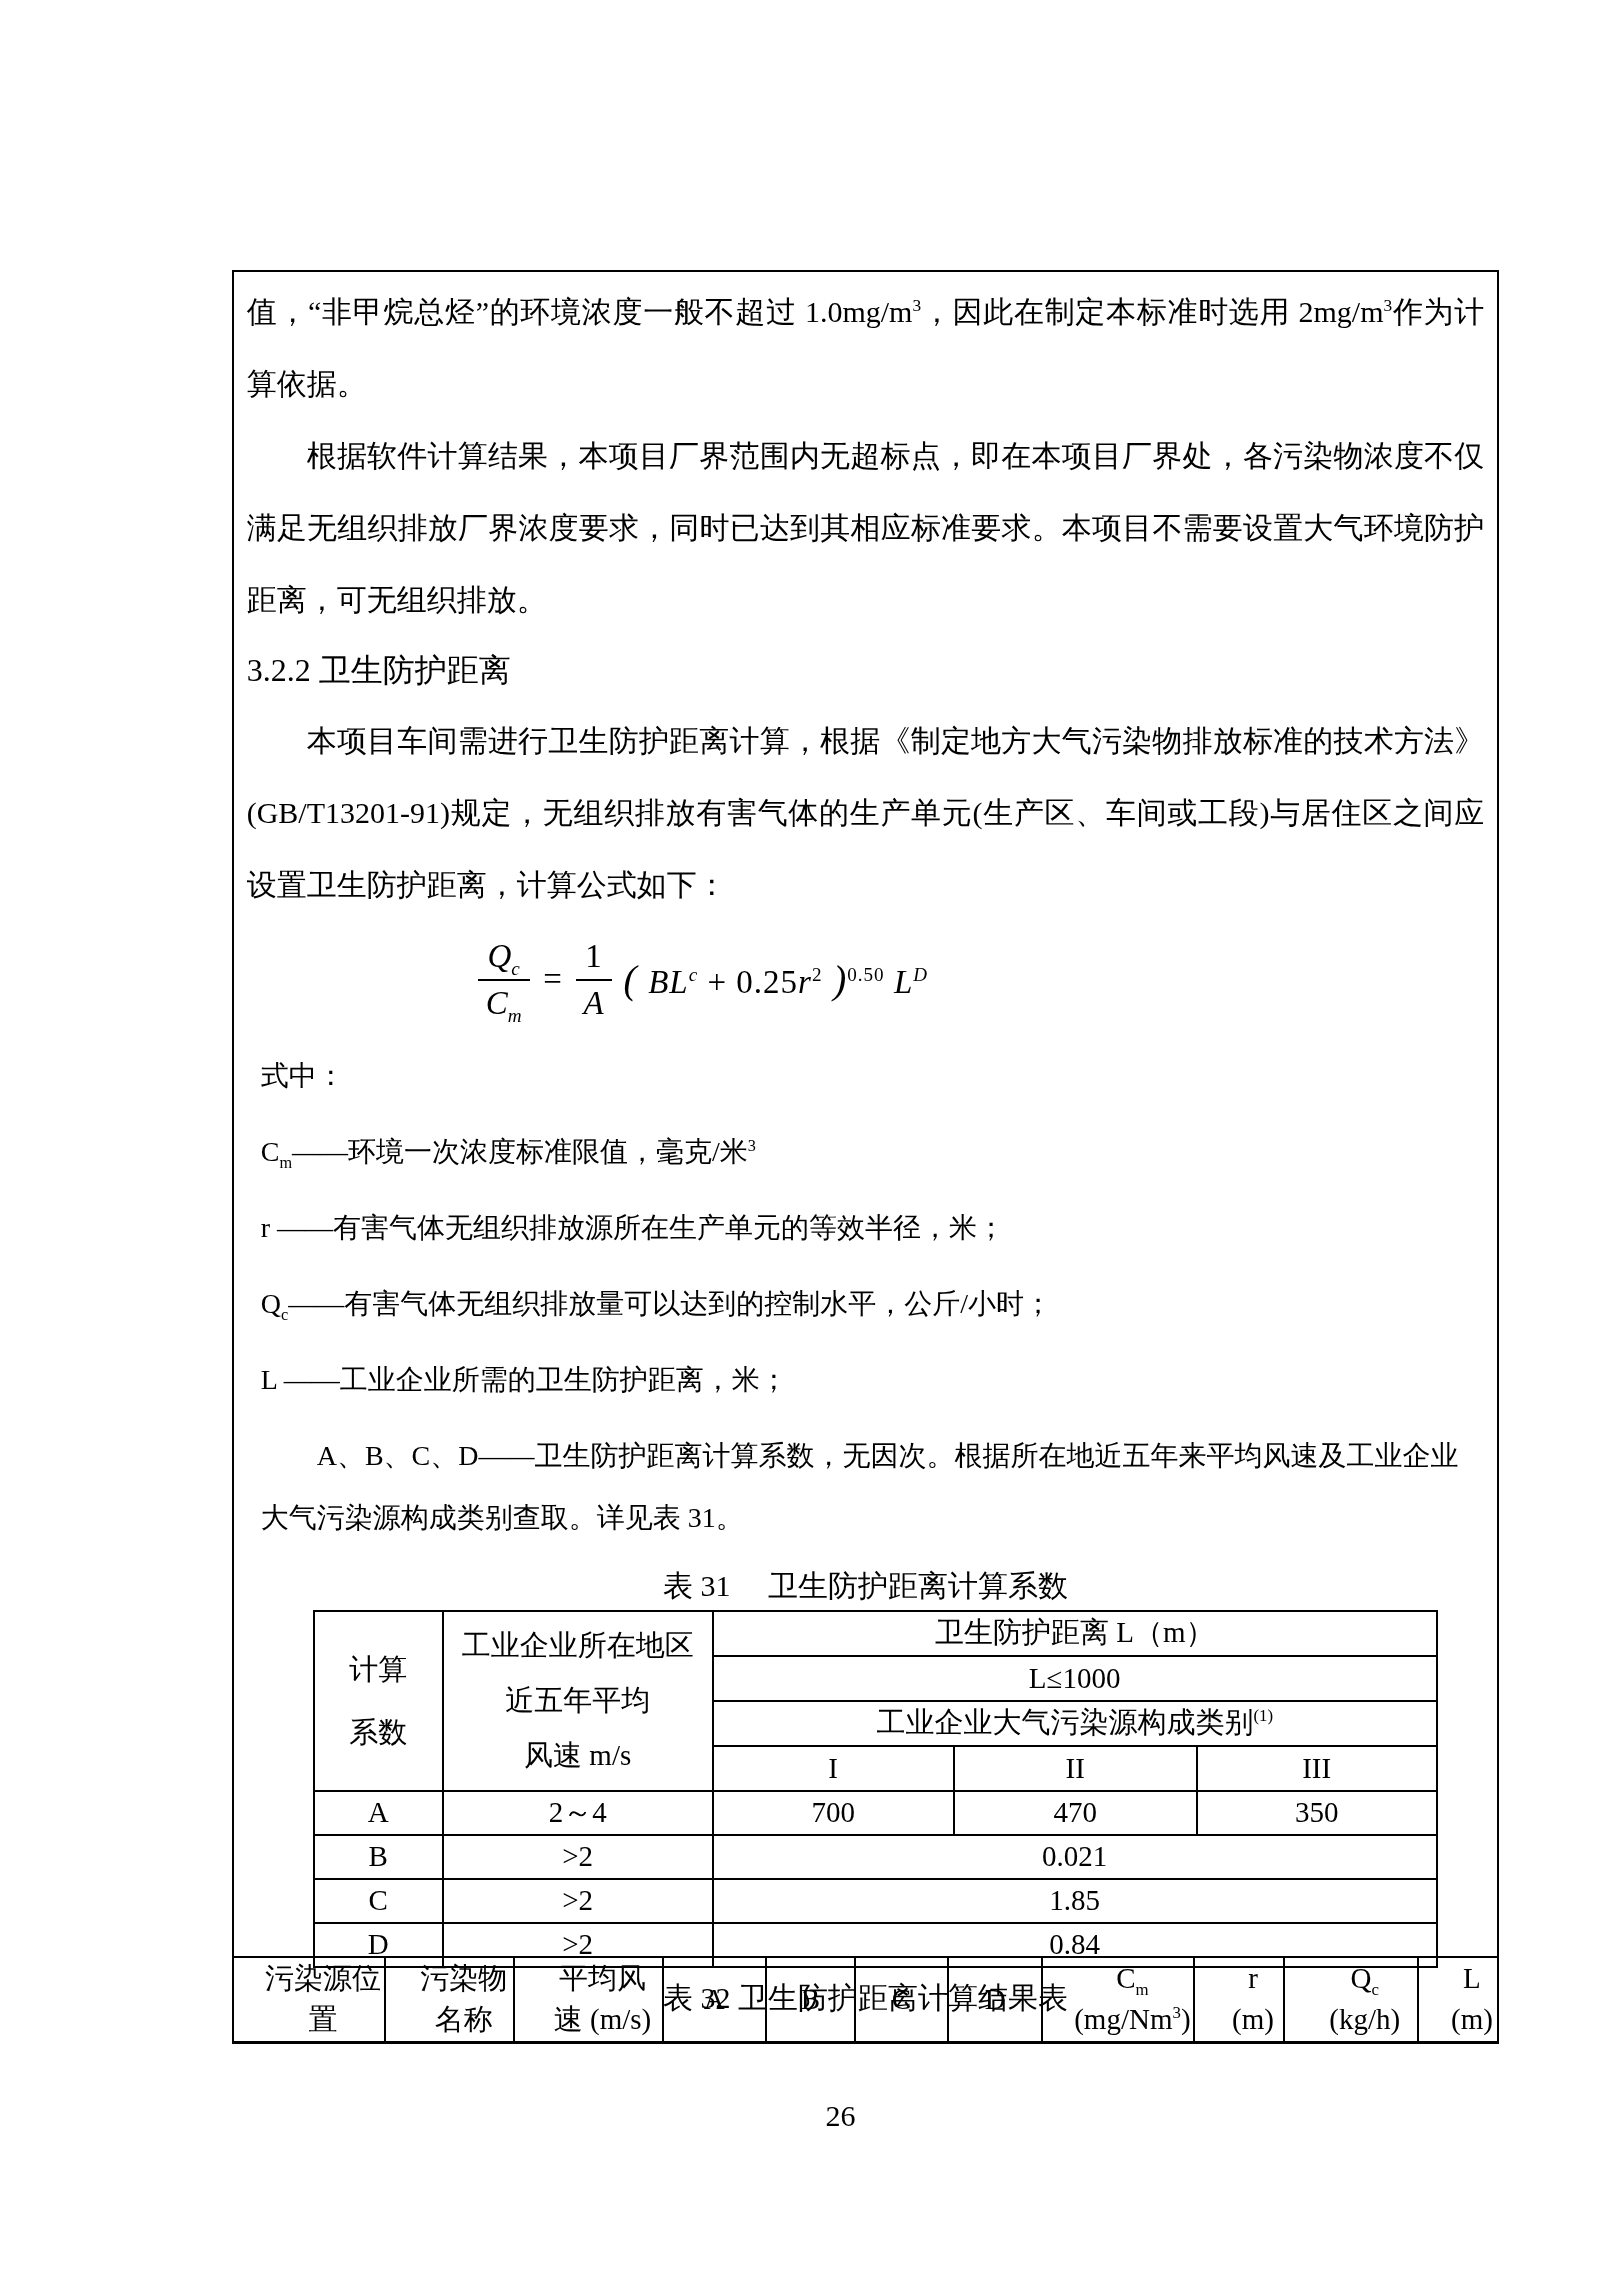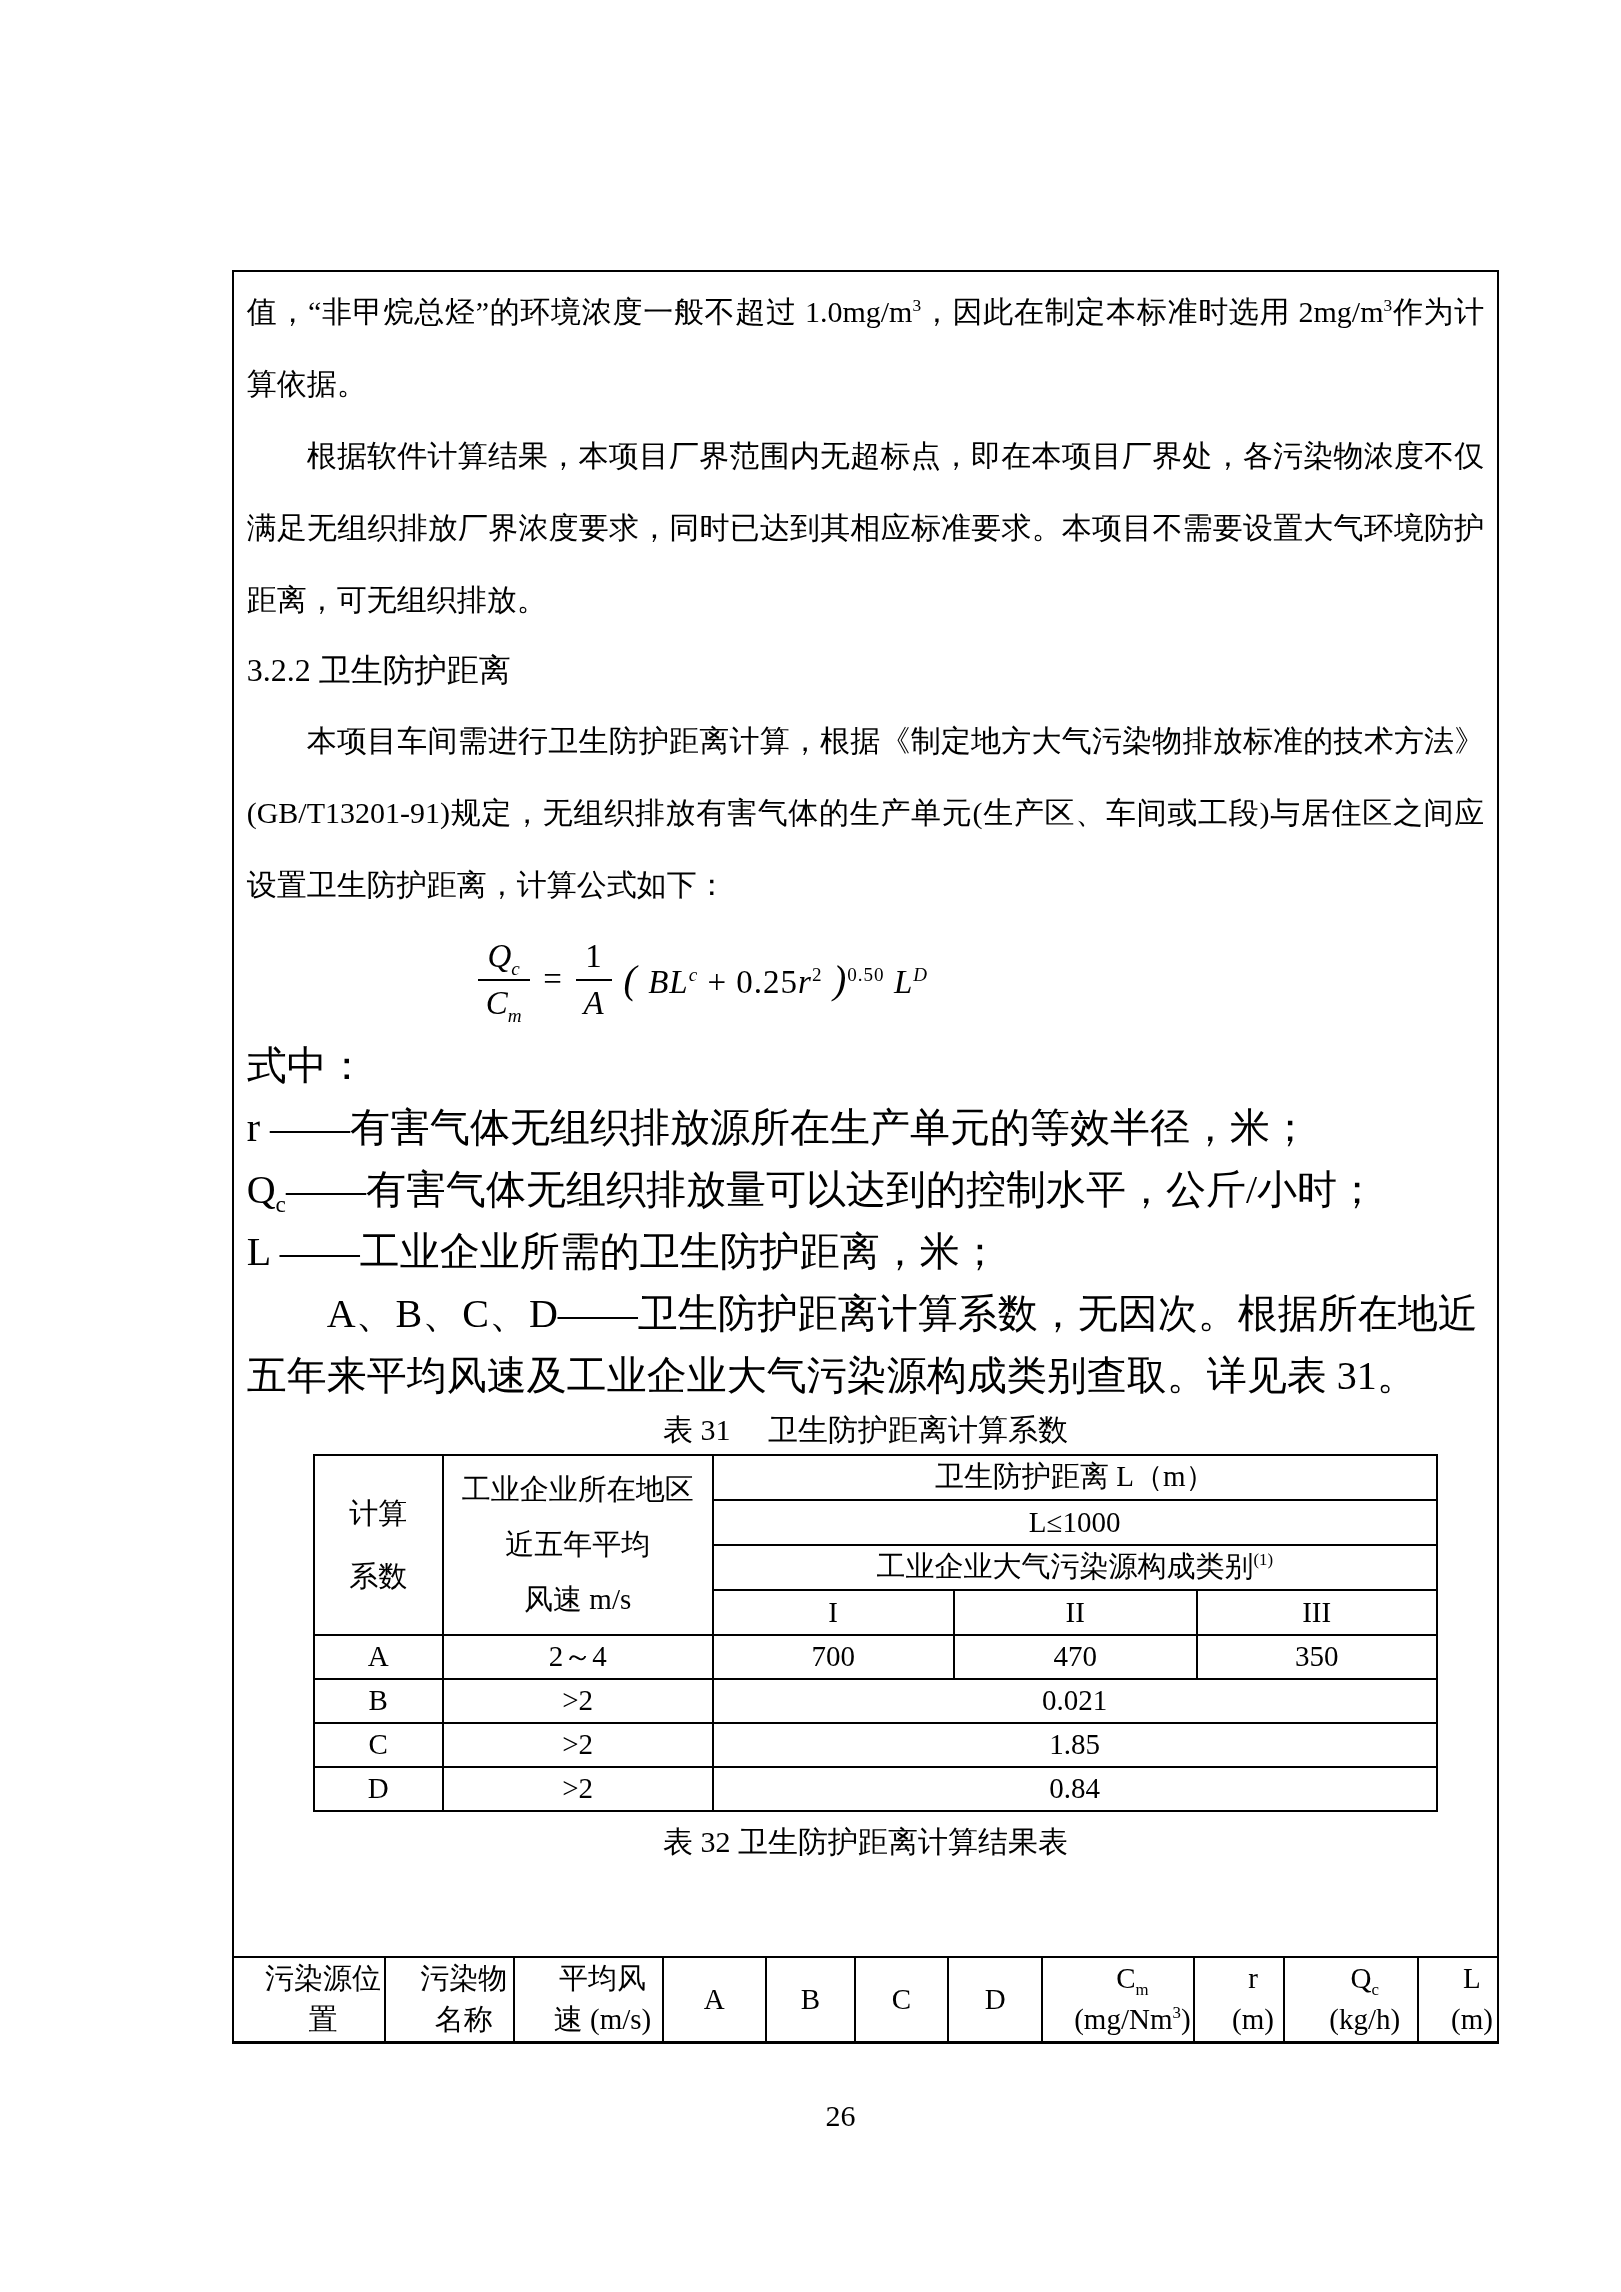--- a/index.html
+++ b/index.html
@@ -8,21 +8,21 @@
     font-family:"Liberation Serif","DejaVu Serif",serif;color:#000;
   }
   .frame{
     position:absolute;left:232px;top:270px;width:1267px;height:1774px;
     border:2px solid #000;box-sizing:border-box;
   }
   .inner{padding:3.9px 12.7px 0 12.7px;}
   .para{font-size:30px;line-height:72px;text-align:justify;margin:0;}
   .indent{text-indent:2em;}
   .heading{font-size:32px;line-height:69px;margin:0;}
-  .sym-line{font-size:40px;line-height:62px;margin:0;}
+  .sym-line{font-size:28px;line-height:62px;margin:14px;}
   sup{font-size:0.58em;vertical-align:super;line-height:0;}
   sub{font-size:0.58em;vertical-align:sub;line-height:0;}
 
   
   .formula{
     margin:7.8px 0 3.9px 225px;height:102px;display:flex;align-items:center;
     font-size:33px;font-style:italic;
   }
   .frac{display:inline-flex;flex-direction:column;align-items:center;margin:0 5.9px;}
   .frac .num{border-bottom:2px solid #000;padding:0 9.8px 3.9px 9.8px;}
@@ -88,20 +88,21 @@
       <span class="eq">=</span>
       <span class="frac">
         <span class="num upright">1</span>
         <span class="den">A</span>
       </span>
       <span class="expr"><span class="paren">( </span><span>BL</span><sup>c</sup><span class="upright"> + 0.25</span><span>r</span><sup class="upright">2</sup><span class="paren"> )</span><sup class="upright">0.50</sup><span> L</span><sup>D</sup></span>
     </div>
 
     <p class="sym-line">式中：</p>
 
+    <p class="sym-line"><span>C</span><sub>m</sub><span>——环境一次浓度标准限值，毫克/米</span><sup>3</sup></p>
 
     <p class="sym-line"><span>r</span><span> ——有害气体无组织排放源所在生产单元的等效半径，米；</span></p>
 
     <p class="sym-line"><span>Q</span><sub>c</sub><span>——有害气体无组织排放量可以达到的控制水平，公斤/小时；</span></p>
 
     <p class="sym-line"><span>L</span><span> ——工业企业所需的卫生防护距离，米；</span></p>
 
     <p class="sym-line indent">A、B、C、D——卫生防护距离计算系数，无因次。根据所在地近五年来平均风速及工业企业大气污染源构成类别查取。详见表 31。</p>
 
     <p class="tbl-caption">表 31　 卫生防护距离计算系数</p>

